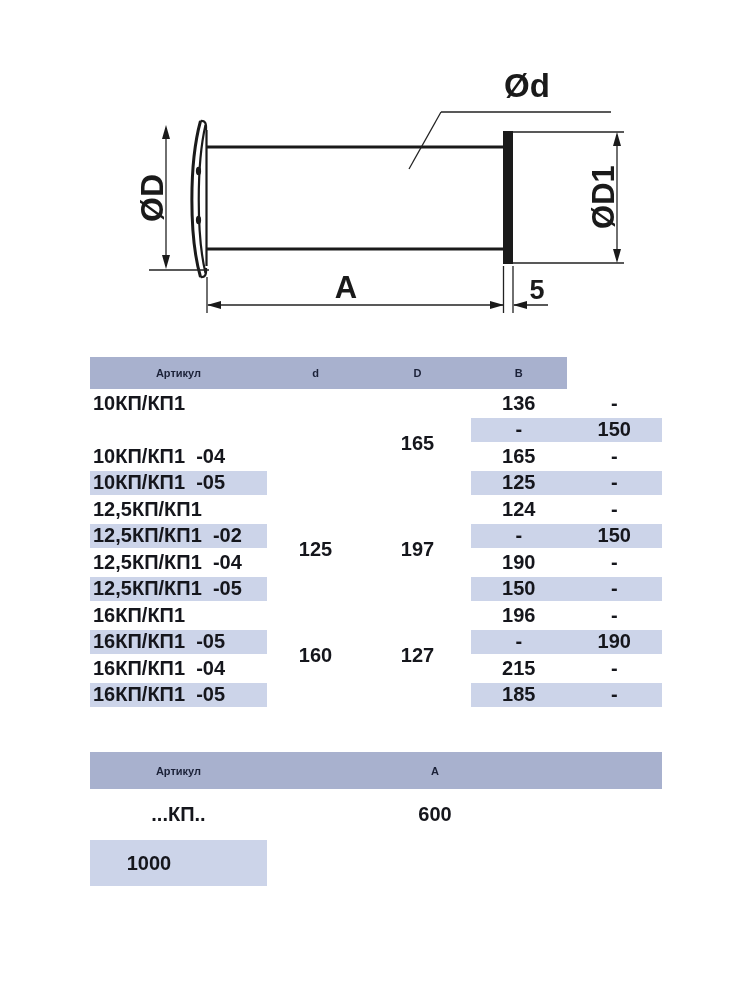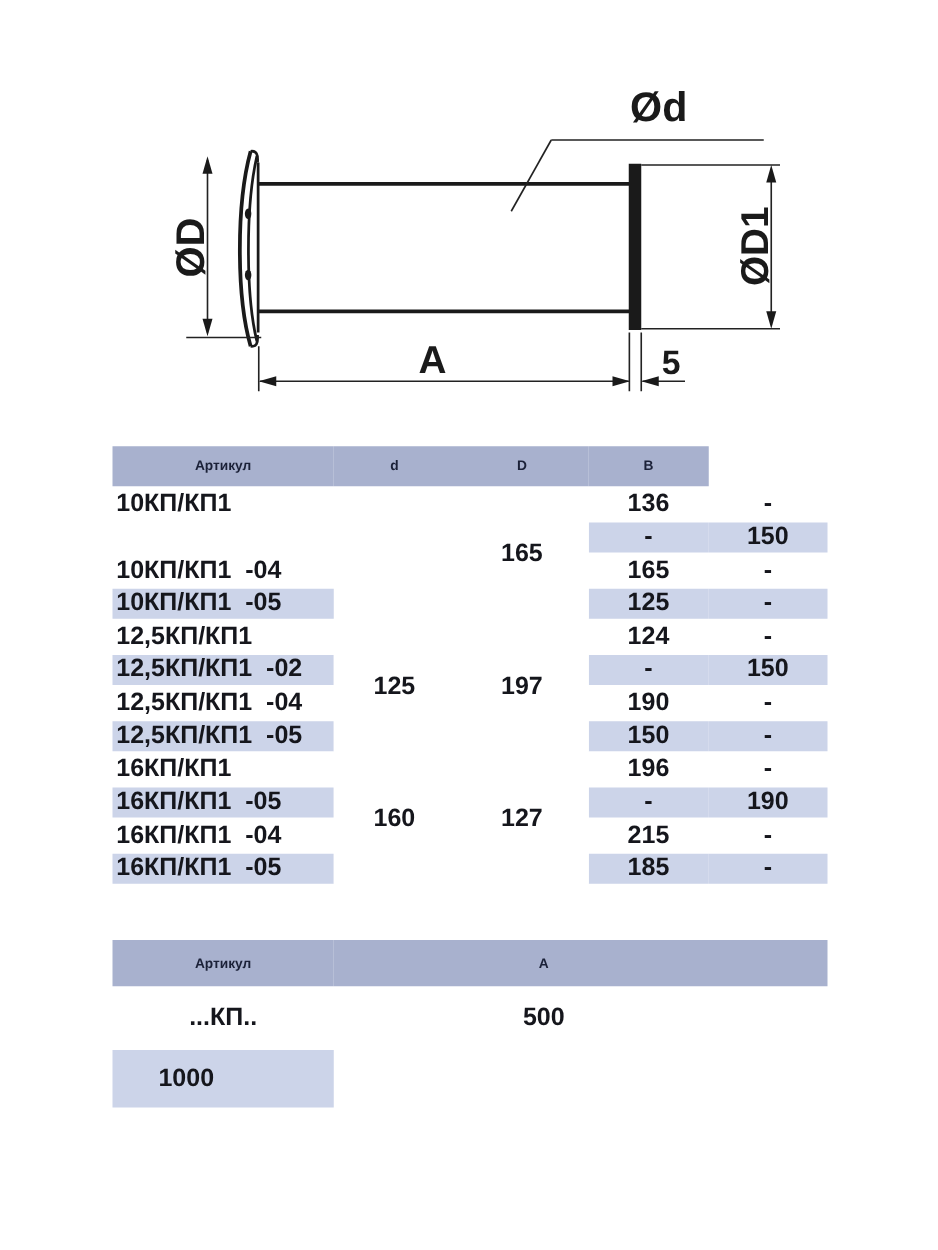--- a/index.html
+++ b/index.html
@@ -155,15 +155,15 @@
   <div class="cell shade" style="grid-column:4;grid-row:13">185</div>
   <div class="cell shade" style="grid-column:5;grid-row:13">-</div>
   <div class="cell" style="grid-column:2;grid-row:10/span 4">160</div>
   <div class="cell" style="grid-column:3;grid-row:10/span 4">127</div>
 </div>
 
 <div class="t2">
   <div class="hcell">Артикул</div>
   <div class="hcell acol">А</div>
   <div class="cell">...КП..</div>
-  <div class="cell acol">500</div>
+  <div class="cell acol">600</div>
   <div class="cell acol shade">1000</div>
 </div>
 
 </body></html>

